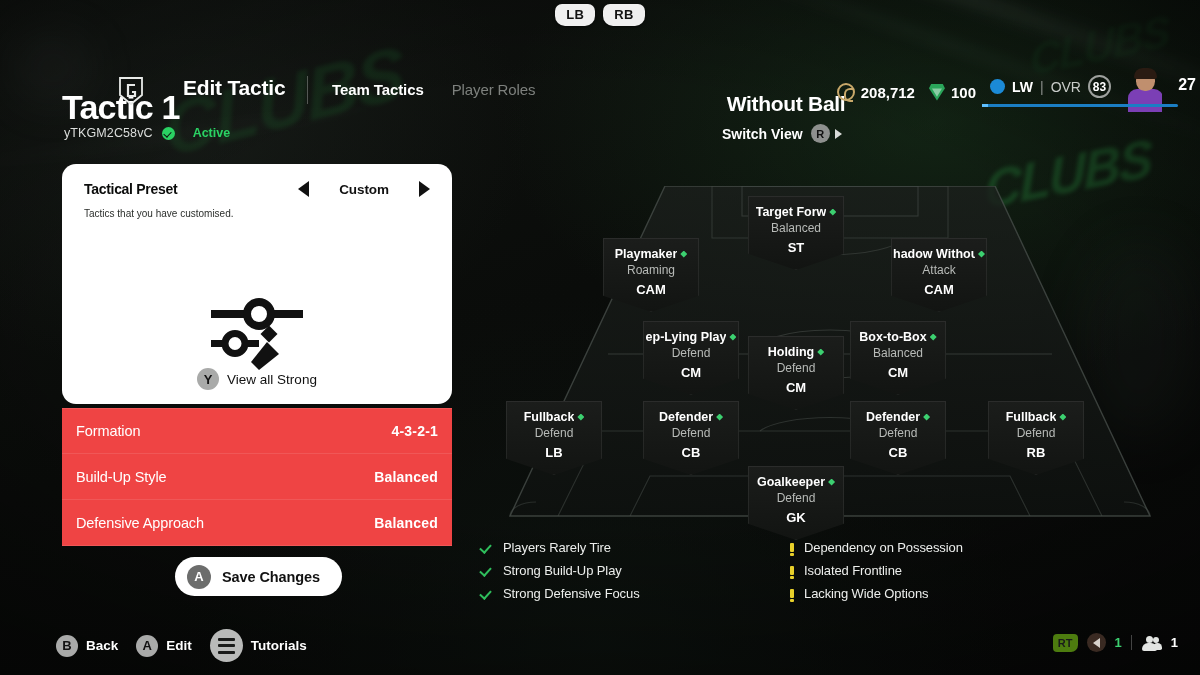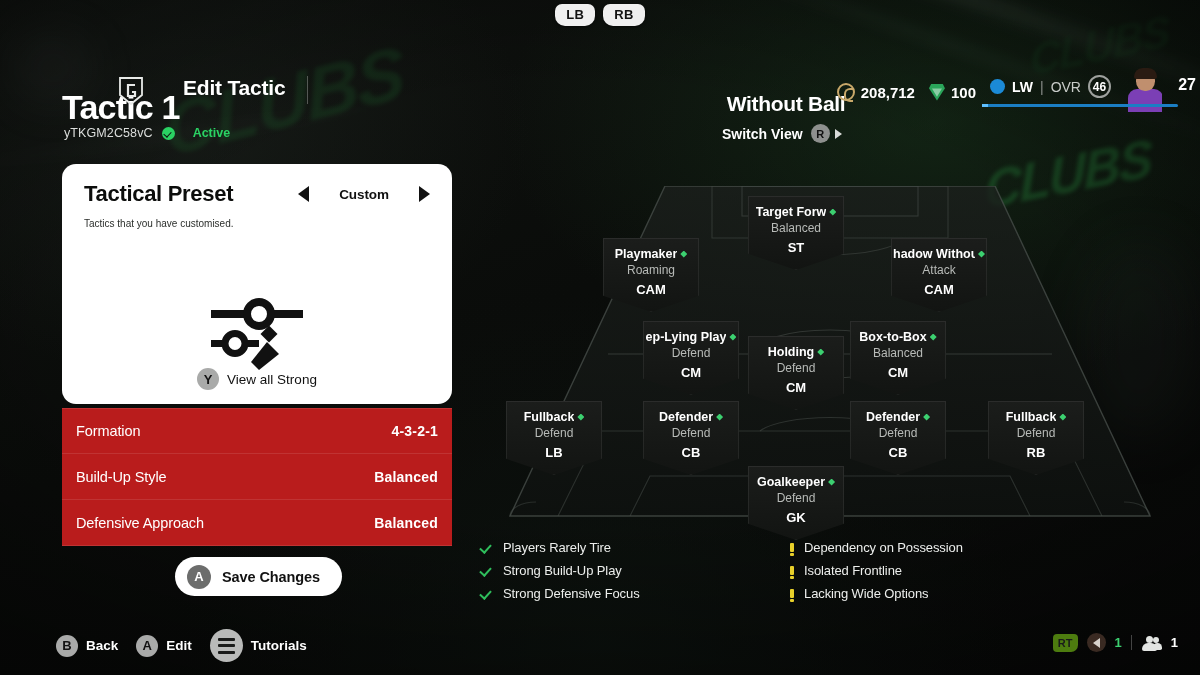--- a/index.html
+++ b/index.html
@@ -93,36 +93,36 @@
   .active-wrap { display:flex; align-items:center; gap:18px; }
   .active-check { width:13px; height:13px; border-radius:50%; background:#2ad263; position:relative; }
   .active-check::after { content:""; position:absolute; left:3.5px; top:3px; width:4px; height:6px; border:1.6px solid #0d1410; border-top:none; border-left:none; transform:rotate(42deg); }
   .active-lab { font-size:12.5px; font-weight:bold; color:#2ad263; }
 
   .preset-card {
     position:absolute; left:62px; top:164px; width:390px; height:240px;
     background:#fff; border-radius:14px; z-index:4; overflow:hidden;
   }
   .preset-top { display:flex; align-items:center; justify-content:space-between; padding:17px 22px 0 22px; }
-  .preset-title { color:#0c0d0c; font-size:22px; font-weight:bold; letter-spacing:-.3px; }
+  .preset-title { color:#0c0d0c; font-size:14px; font-weight:bold; letter-spacing:-.3px; }
   .preset-nav { display:flex; align-items:center; gap:16px; }
   .arrow-l, .arrow-r { width:0; height:0; border-top:8px solid transparent; border-bottom:8px solid transparent; }
   .arrow-l { border-right:11px solid #111; }
   .arrow-r { border-left:11px solid #111; }
   .preset-val { color:#111; font-size:13.5px; font-weight:bold; min-width:78px; text-align:center; letter-spacing:-.1px; }
   .preset-desc { color:#2c2f2c; font-size:10px; padding:11px 22px 0 22px; }
   .preset-icon { position:absolute; left:50%; top:128px; transform:translateX(-50%); }
   .preset-y { position:absolute; left:0; bottom:14px; width:100%; display:flex; align-items:center; justify-content:center; gap:8px; }
   .btn-circle { width:22px; height:22px; border-radius:50%; background:#a9aaa9; color:#121212; display:flex; align-items:center; justify-content:center; font-size:13px; font-weight:bold; }
   .preset-y-lab { color:#111; font-size:13.5px; }
 
   .rows { position:absolute; left:62px; top:408px; width:390px; z-index:4; }
   .row {
     height:46px; display:flex; align-items:center; justify-content:space-between;
-    padding:0 14px; background:#b91c1c; border-bottom:1px solid rgba(255,255,255,.10);
+    padding:0 14px; background:#ef4444; border-bottom:1px solid rgba(255,255,255,.10);
   }
   .row:first-child { border-top:1px solid rgba(255,255,255,.10); }
   .row-lab { font-size:14.5px; color:#fff; letter-spacing:-.1px; }
   .row-val { font-size:14px; font-weight:bold; color:#fff; letter-spacing:.2px; }
 
   .save-btn {
     position:absolute; left:175px; top:557px; z-index:4;
     background:#fff; border-radius:22px; height:39px; padding:0 22px 0 12px;
     display:flex; align-items:center; gap:11px;
   }
@@ -205,37 +205,41 @@
   <div class="bumper">RB</div>
 </div>
 
 <div class="header">
   <svg class="crest" viewBox="0 0 26 30">
     <path d="M2 2 L24 2 L24 19 L13 28 L2 19 Z" fill="none" stroke="#e8eae8" stroke-width="1.8"></path>
     <path d="M17 9 L10 9 L10 20 L17 20 L17 16 L14 16" fill="none" stroke="#e8eae8" stroke-width="2.2"></path>
   </svg>
   <div class="hdr-title">Edit Tactic</div>
   <div class="hdr-sep"></div>
+  <div class="tabs">
+    <div class="tab">Team Tactics</div>
+    <div class="tab inactive">Player Roles</div>
+  </div>
 
   <div class="hdr-right">
     <div class="cur">
       <span class="coin"></span>
       <span class="cur-val">208,712</span>
     </div>
     <div class="cur">
       <span class="gem"></span>
       <span class="cur-val">100</span>
     </div>
     <div class="player-box">
       <div class="player-line">
         <span class="pos-dot"></span>
         <span class="p-pos">LW</span>
         <span class="p-div">|</span>
         <span class="p-ovr-lab">OVR</span>
-        <span class="p-ovr">46</span>
+        <span class="p-ovr">83</span>
       </div>
       <div class="avatar">
         <span class="av-body"></span>
           <span class="av-head"></span>
           <span class="av-hair"></span>
       </div>
       <div class="p-num">27</div>
       <div class="p-bar"></div>
     </div>
   </div>

